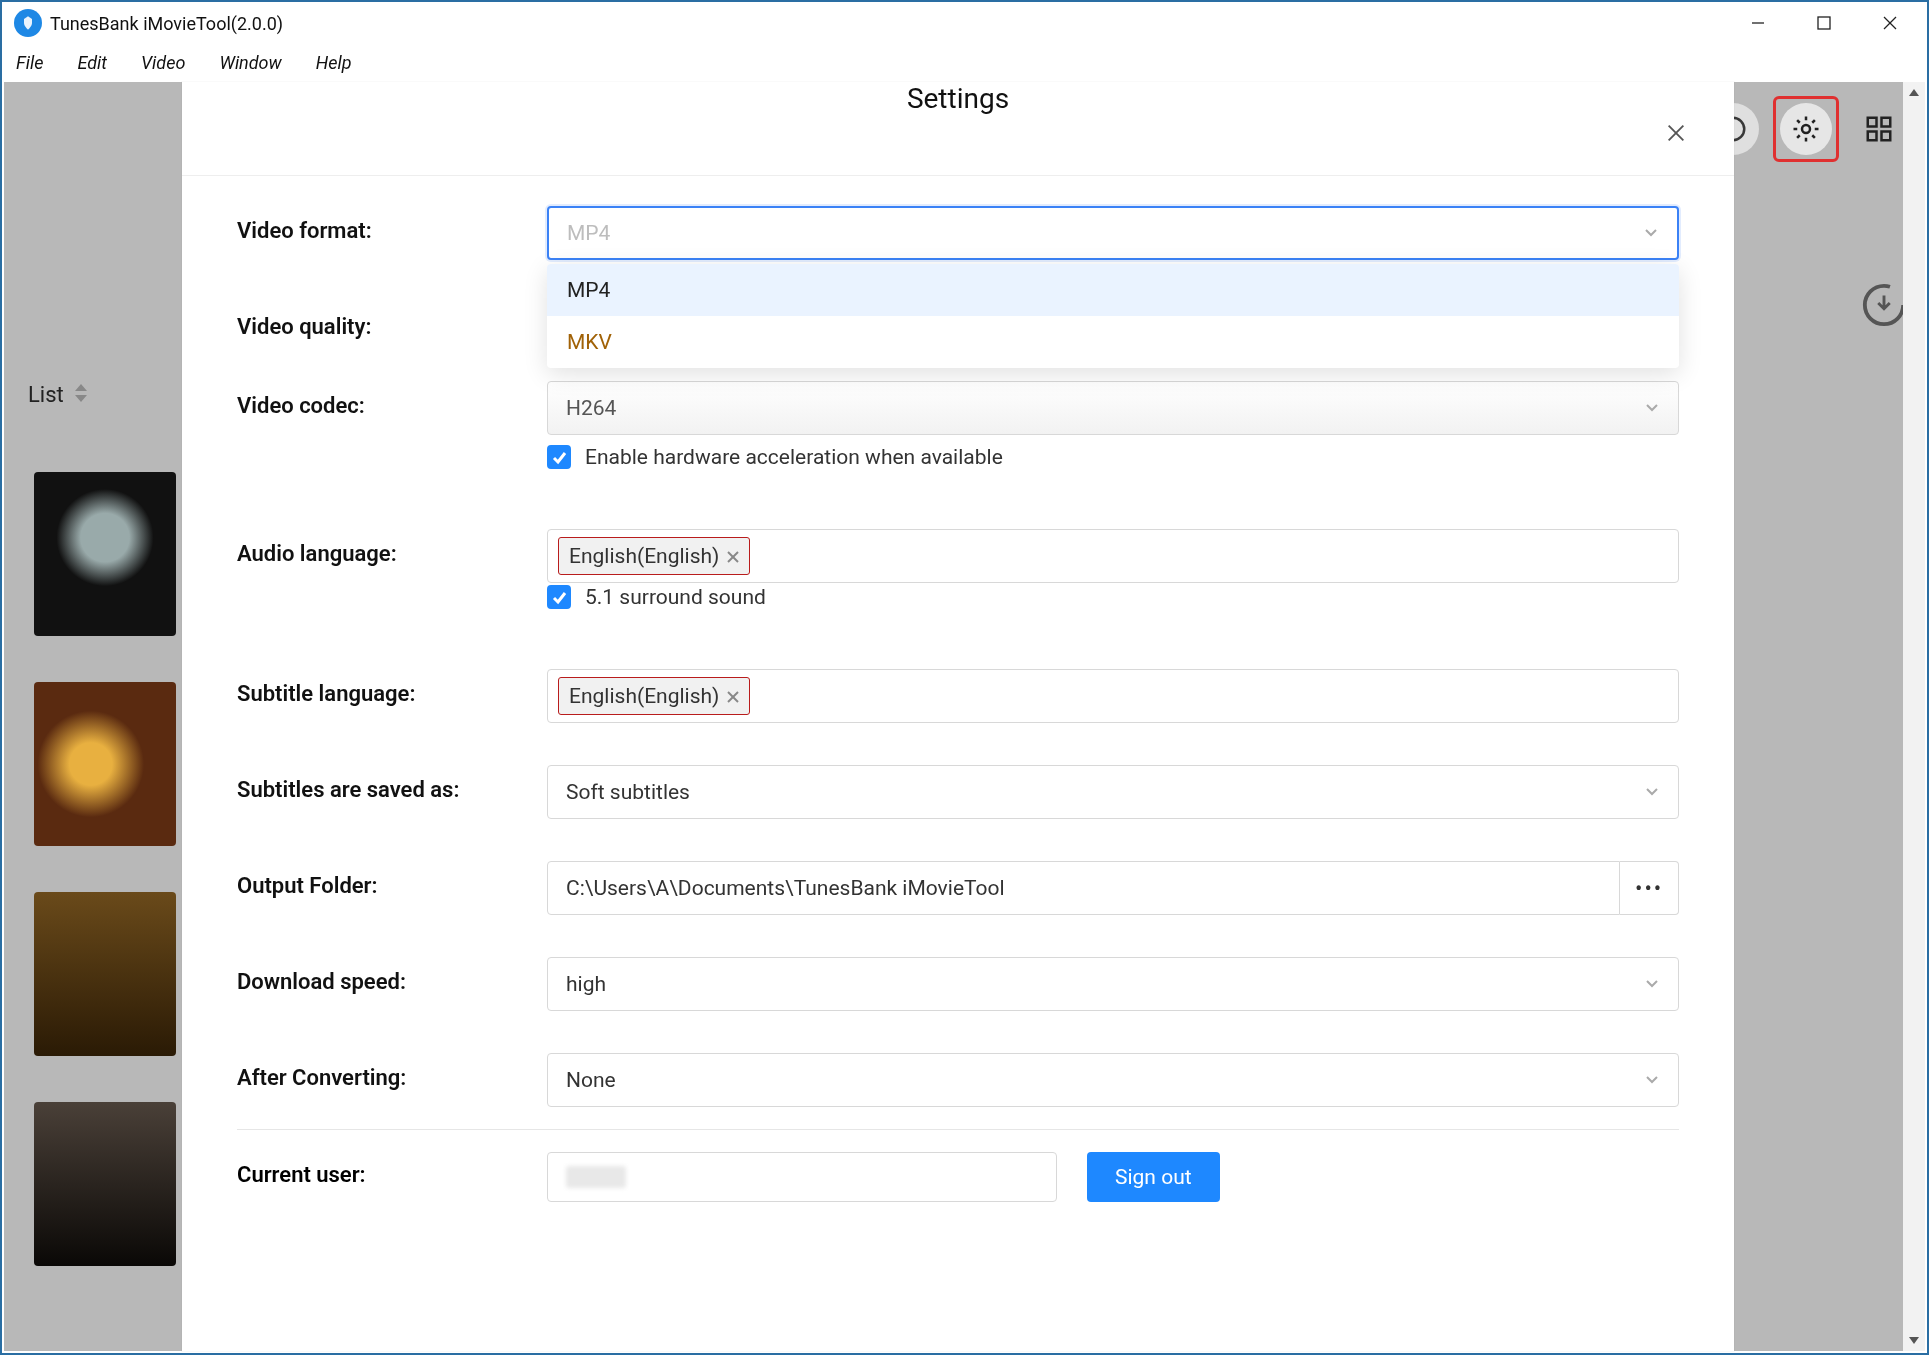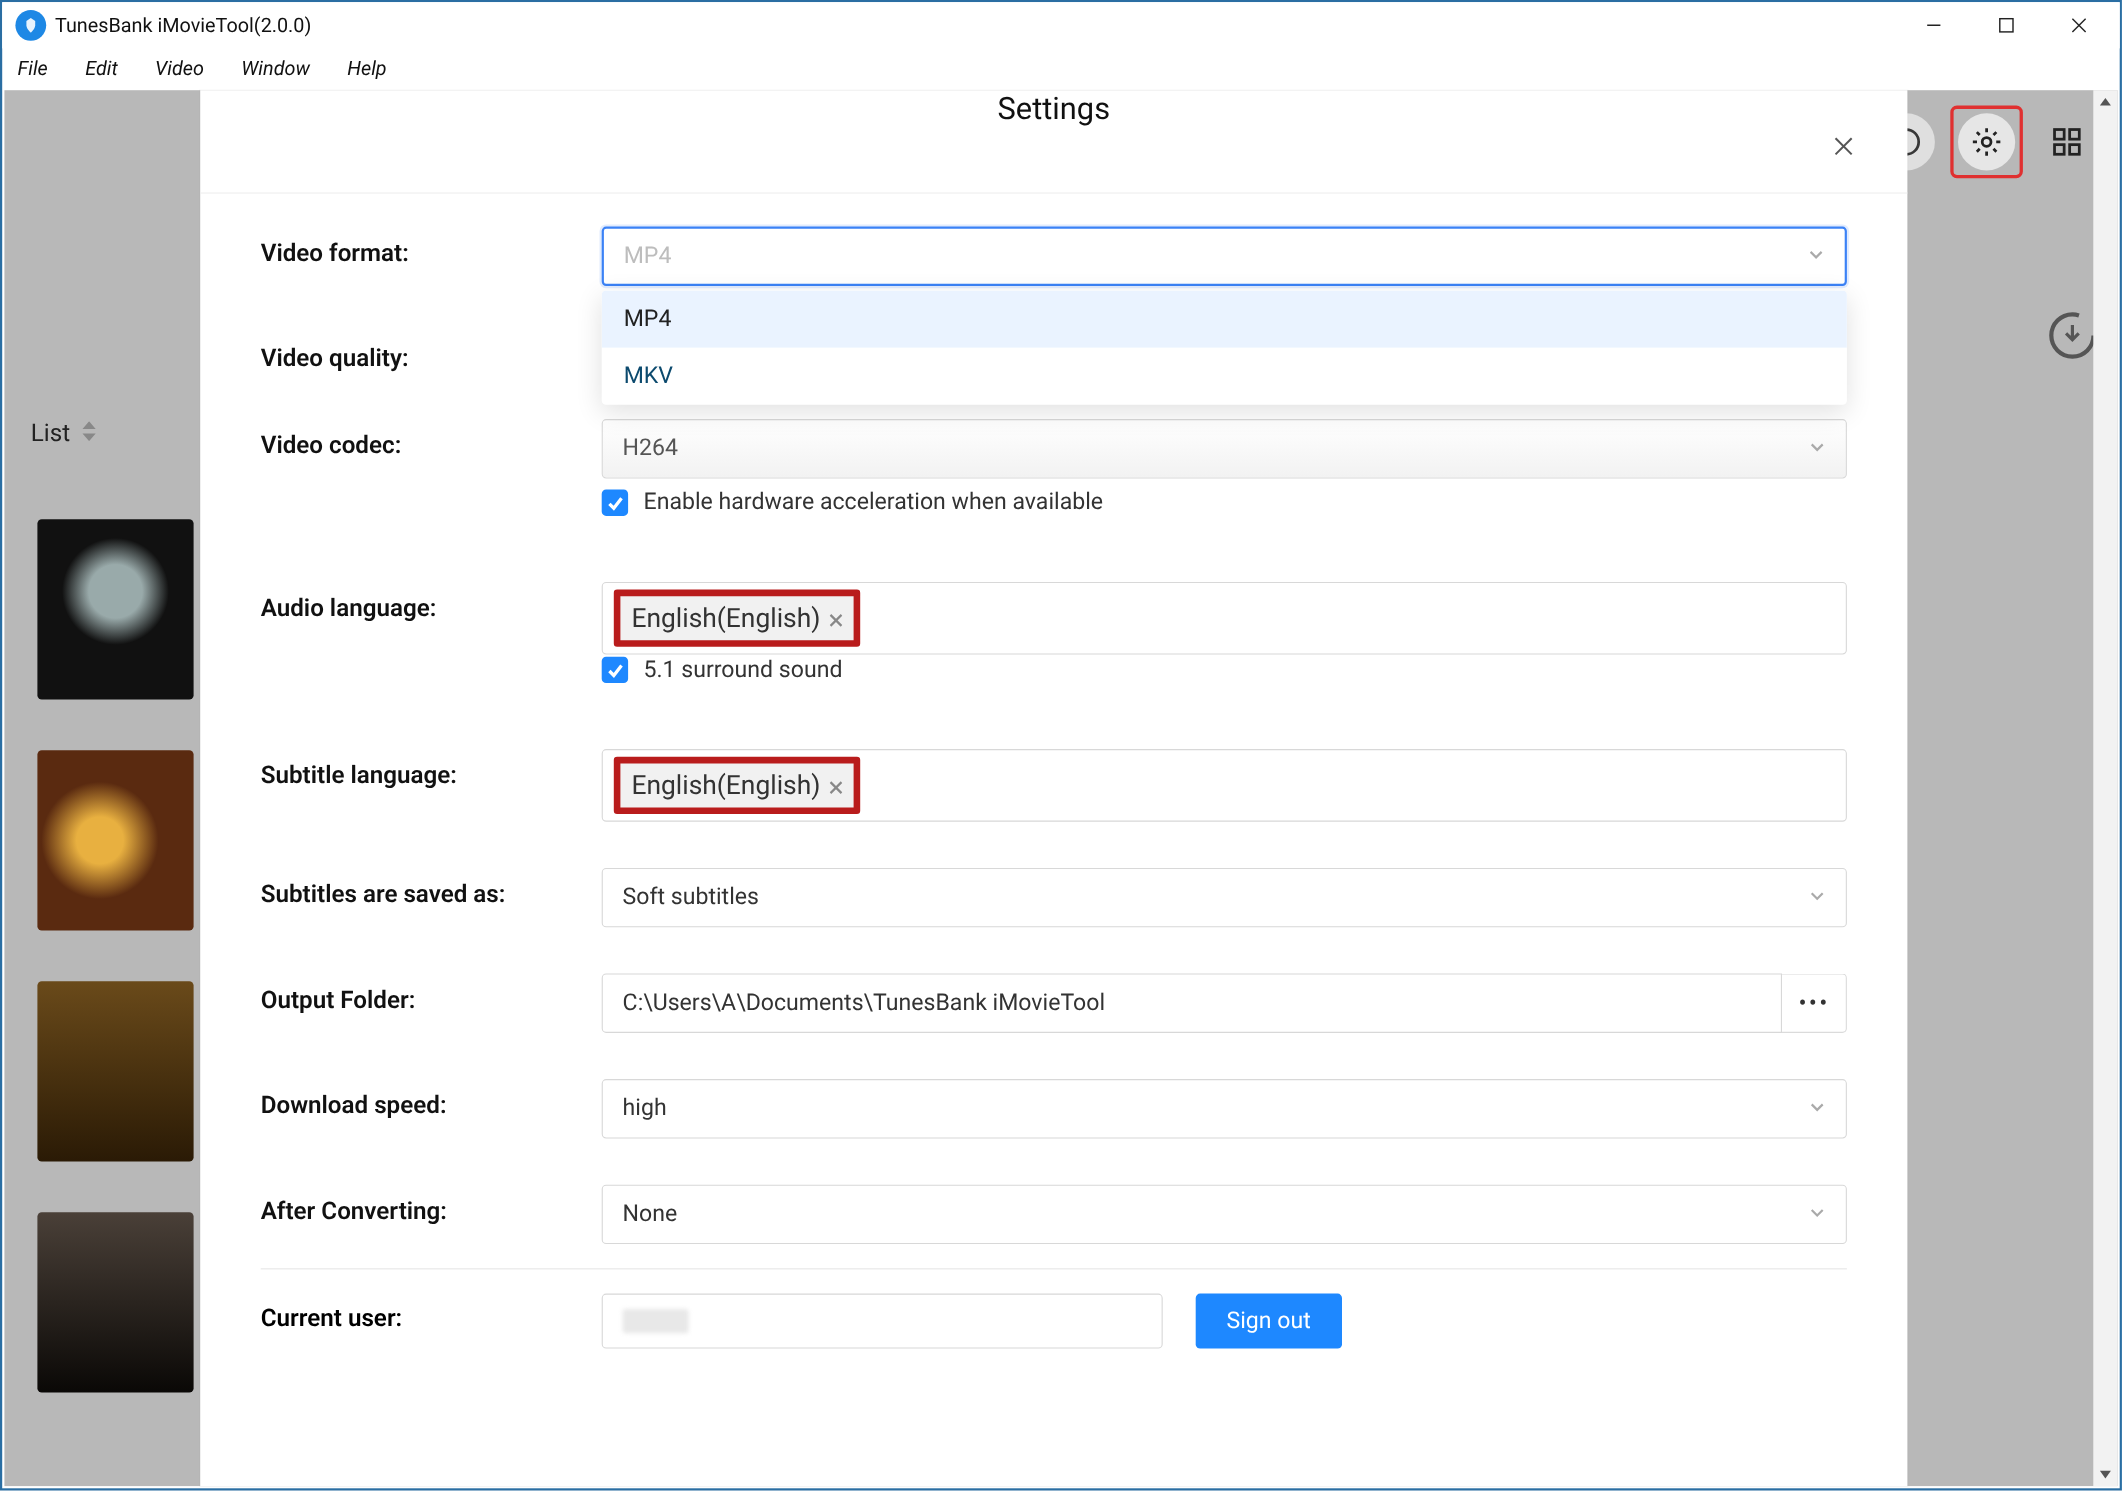--- a/index.html
+++ b/index.html
@@ -117,39 +117,39 @@
 .sel .caret { position:absolute; right:18px; }
 .sel .caret svg { width:16px; height:16px; stroke:#aaa; fill:none; stroke-width:2; }
 .sel .placeholder { color:#bdbdbd; }
 
 .dropdown-pop {
   position:absolute; left:0; right:0; top:58px; background:#fff;
   border-radius:4px; box-shadow: 0 6px 24px rgba(0,0,0,0.12);
   z-index: 50; overflow:hidden;
 }
 .dropdown-pop .opt {
-  padding: 14px 20px; font-size: 21px; color:#0c4a6e;
+  padding: 14px 20px; font-size: 21px; color:#a16207;
 }
 .dropdown-pop .opt.sel-opt { background:#eaf3ff; color:#222; }
 
 .check-row { display:flex; align-items:center; gap:14px; margin-top:10px; margin-bottom:8px; }
 .checkbox {
   width:24px; height:24px; border:2px solid #bbb; border-radius:4px; display:flex; align-items:center; justify-content:center;
 }
 .checkbox.checked { background:#1e88ff; border-color:#1e88ff; }
 .checkbox.checked svg { width:16px; height:16px; stroke:#fff; stroke-width:3; fill:none; }
 .check-label { font-size:21px; color:#333; }
 
 .tag-input {
   width:100%; min-height:54px; border:1px solid #d8d8d8; border-radius:4px; display:flex; align-items:center;
   padding: 6px 10px; gap:8px;
 }
 .tag {
-  background:#f1f1f1; border:6px solid #b91c1c; border-radius:3px; padding: 6px 10px; display:flex; align-items:flex-end; gap:8px;
-  font-size:24px; color:#333;
+  background:#f1f1f1; border:1px solid #b91c1c; border-radius:3px; padding: 6px 10px; display:flex; align-items:flex-end; gap:8px;
+  font-size:21px; color:#333;
 }
 .tag .tag-x svg { width:12px; height:12px; stroke:#888; stroke-width:2; fill:none; }
 
 .text-input {
   width:100%; height:54px; border:1px solid #d8d8d8; border-radius:4px 0 0 4px; padding:0 18px;
   font-size:21px; color:#333; display:flex; align-items:center;
 }
 .input-group { display:flex; }
 .input-addon {
   width:62px; height:54px; border:1px solid #d8d8d8; border-left:none; border-radius:0 4px 4px 0;

